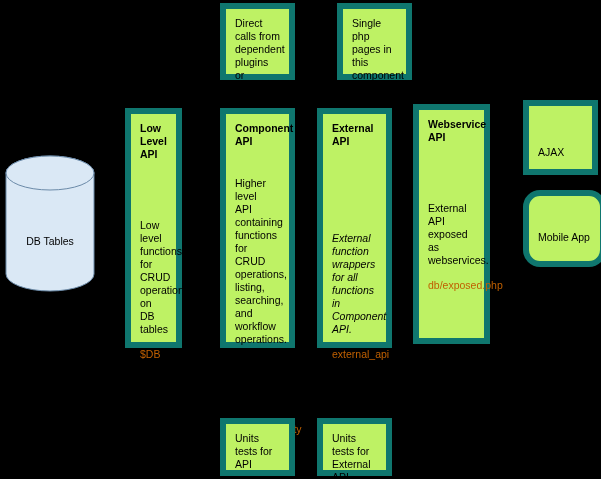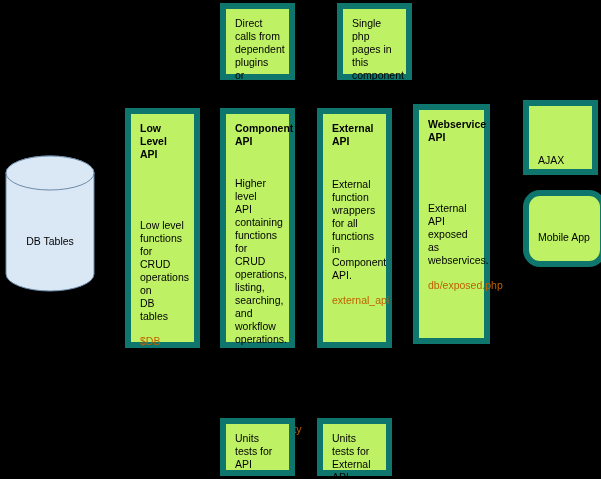--- a/index.html
+++ b/index.html
@@ -102,21 +102,21 @@
 dependent
 plugins or
 sub-plugins</div>
   </div>
   <div class="box" style="left:317px; top:3px; width:75px; height:77px;margin-left:20px;">
     <div class="plain">Single php
 pages in this
 component</div>
   </div>
 
-  <div class="box" style="left:125px; top:108px; width:75px; height:240px;">
+  <div class="box" style="left:125px; top:108px; width:57px; height:240px;">
     <div class="title">Low Level
 API</div>
     <div class="body" style="margin-top:58px;">Low level
 functions for
 CRUD
 operations on
 DB tables</div>
     <div class="code">$DB</div>
   </div>
 
@@ -134,40 +134,40 @@
 operations.
 
 Permission
 checks in all
 functions.</div>
     <div class="code">has_capability</div>
   </div>
 
   <div class="box" style="left:317px; top:108px; width:75px; height:240px;">
     <div class="title">External API</div>
-    <div class="body" style="margin-top:30px;">External
+    <div class="body" style="margin-top:84px;font-style:italic;">External
 function
 wrappers for all
 functions in
 Component
 API.</div>
     <div class="code">external_api</div>
   </div>
 
   <div class="box" style="left:413px; top:104px; width:77px; height:240px;">
     <div class="title">Webservice
 API</div>
     <div class="body" style="margin-top:58px;">External API
 exposed as
 webservices.</div>
     <div class="code">db/exposed.php</div>
   </div>
 
   <div class="box" style="left:523px; top:100px; width:75px; height:75px;">
-    <div class="plain" style="margin-top:40px;">AJAX</div>
+    <div class="plain" style="margin-top:32px;">AJAX</div>
   </div>
   <div class="box" style="left:523px; top:190px; width:83px; height:77px;border-radius:17px;">
     <div class="plain" style="margin-top:27px;">Mobile App</div>
   </div>
 
   <div class="box" style="left:220px; top:418px; width:75px; height:58px;">
     <div class="plain">Units tests for
 API</div>
   </div>
   <div class="box" style="left:317px; top:418px; width:75px; height:58px;">

